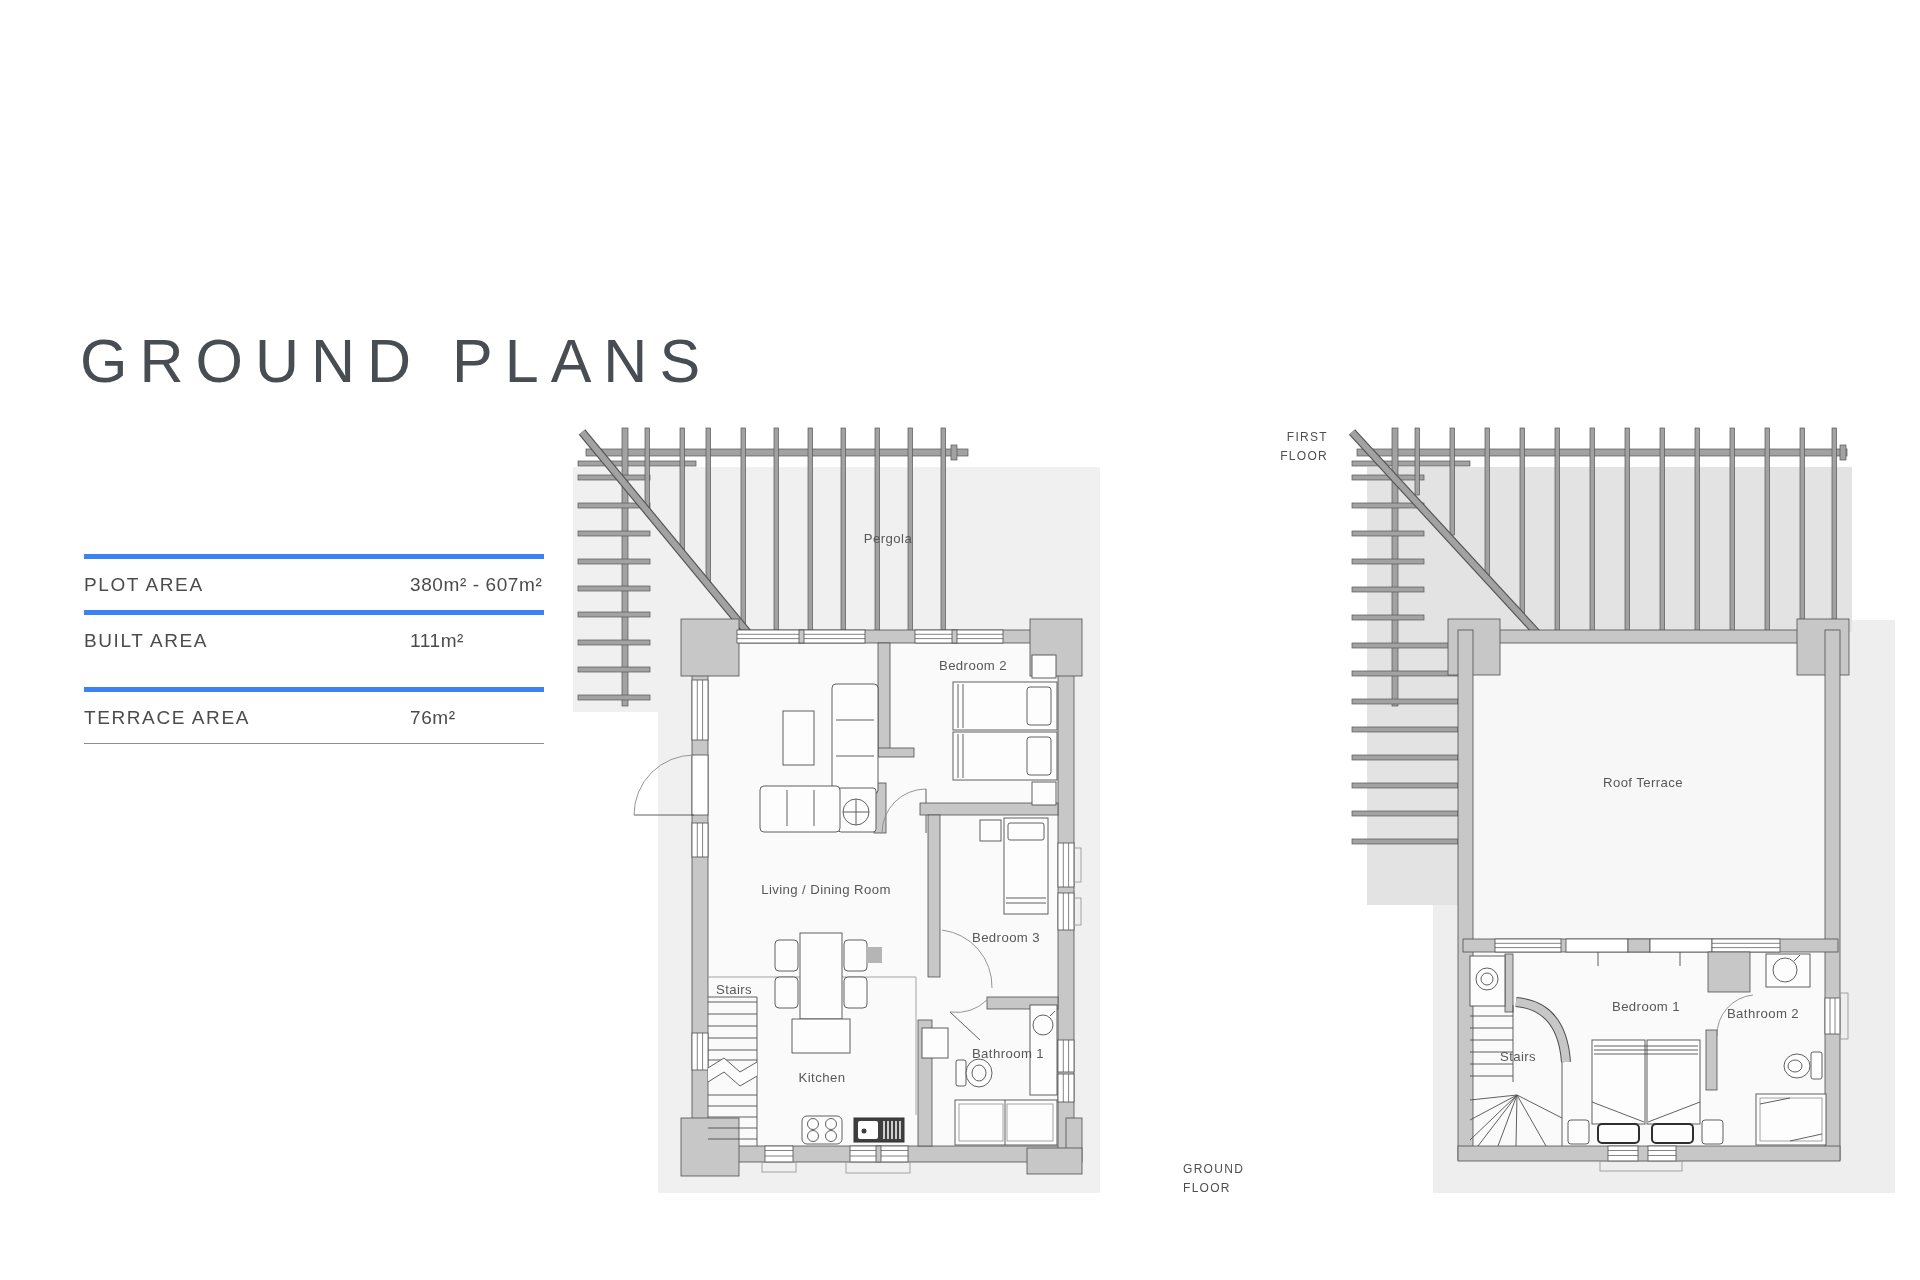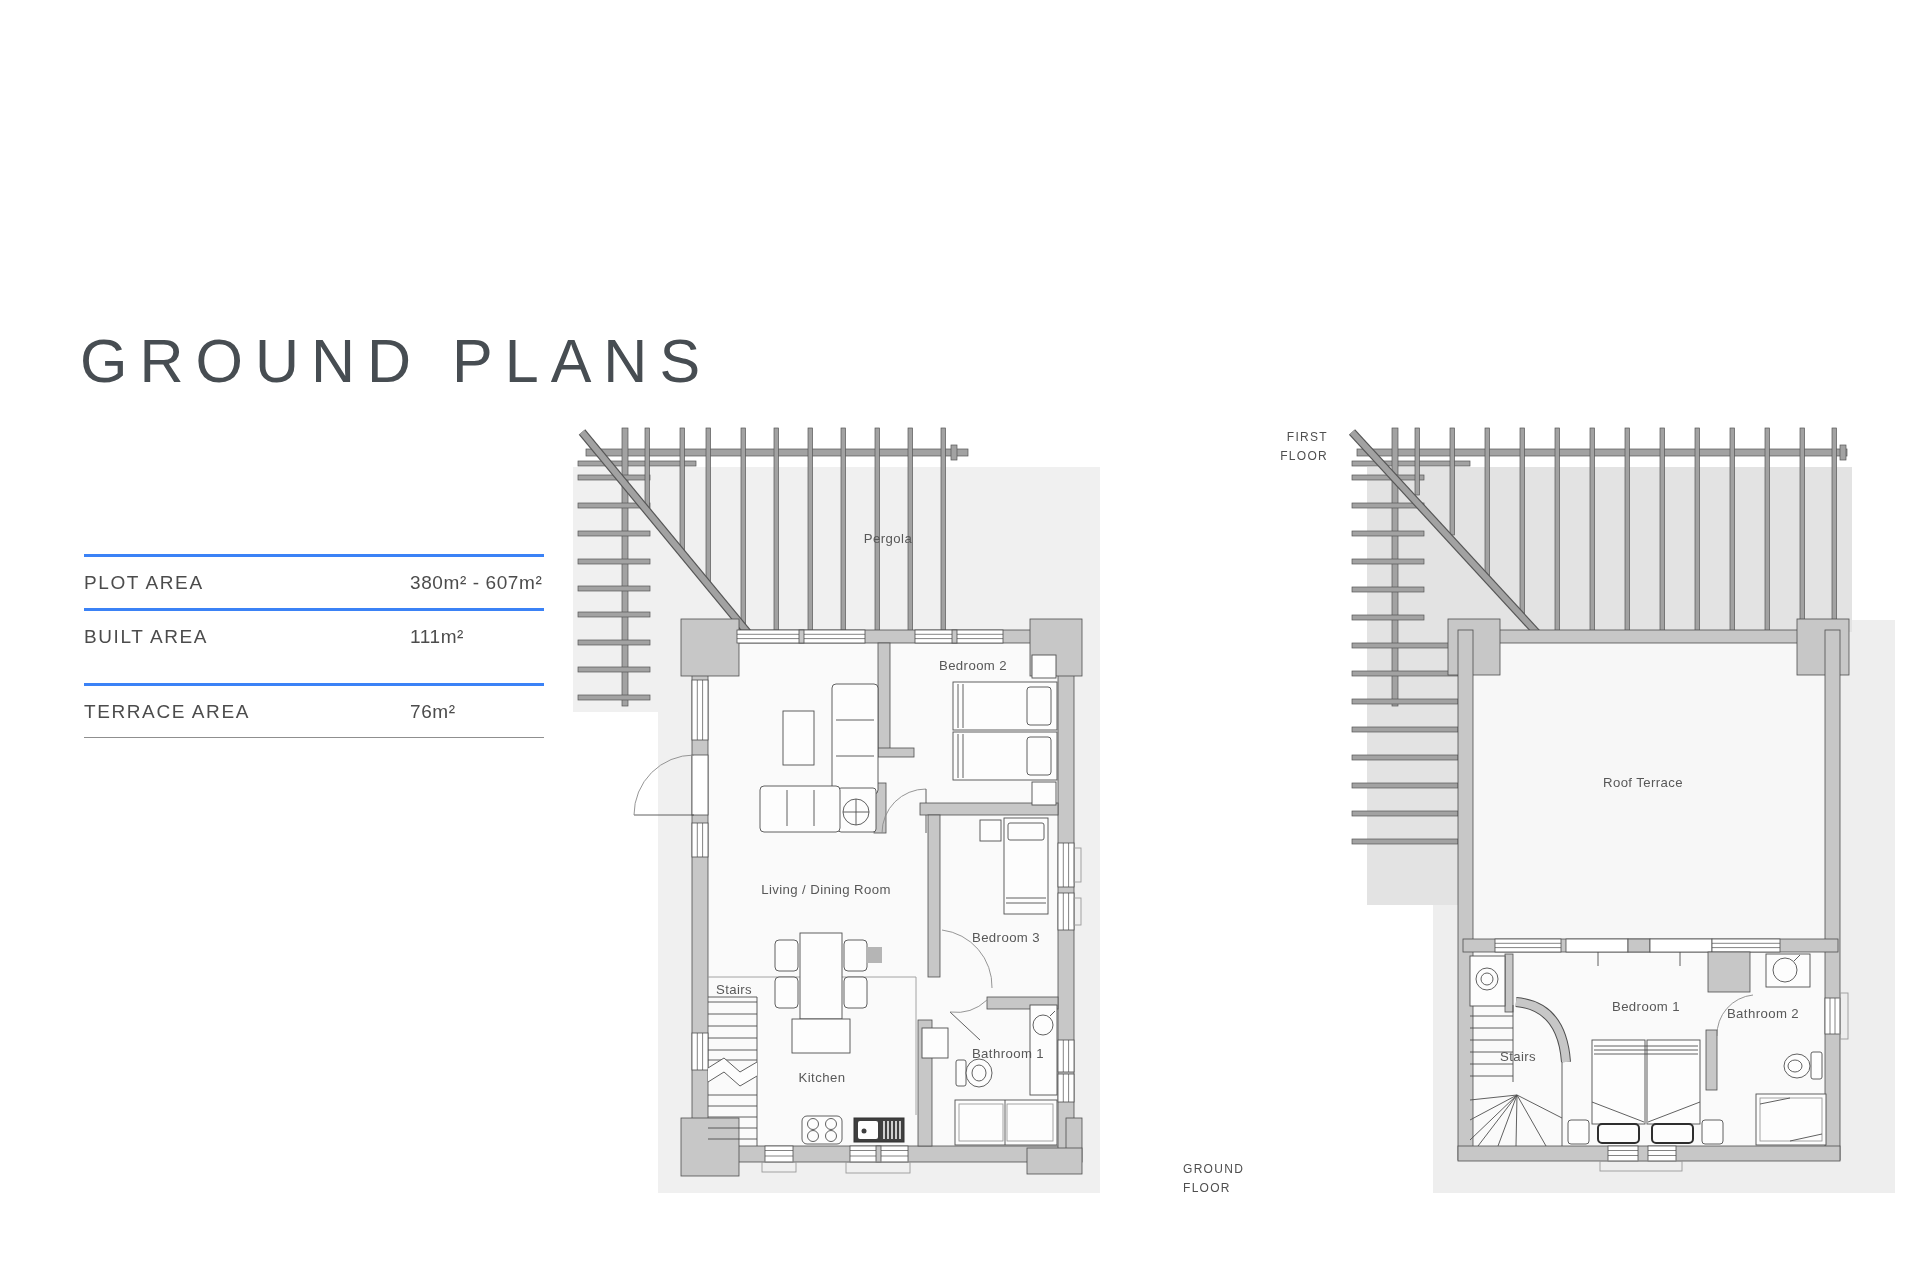--- a/index.html
+++ b/index.html
@@ -11,21 +11,21 @@
     position:absolute;left:80px;top:326px;
     font-size:61px;font-weight:300;letter-spacing:12px;
     color:#474d52;white-space:nowrap;
   }
   .area-table{
     position:absolute;left:84px;top:554px;width:460px;
     color:#4c4c4c;
   }
   .area-row{
     display:flex;justify-content:flex-start;align-items:center;
-    height:51px;border-top:3px solid #3b82f6;
+    height:51px;border-top:5px solid #3b82f6;
   }
   .area-row:last-child{border-bottom:1px solid #8f8f8f;margin-top:21px;}
   .area-label{
     font-size:19px;letter-spacing:1.6px;flex:0 0 326px;
   }
   .area-value{
     font-size:19px;letter-spacing:0.6px;
   }
   .plan-svg{position:absolute;}
   .plan-caption{

